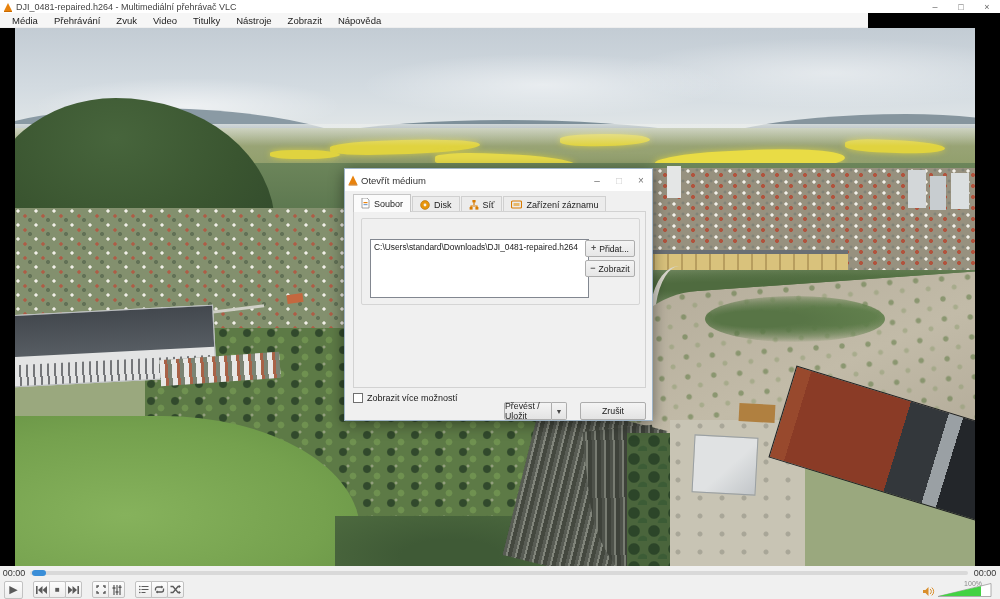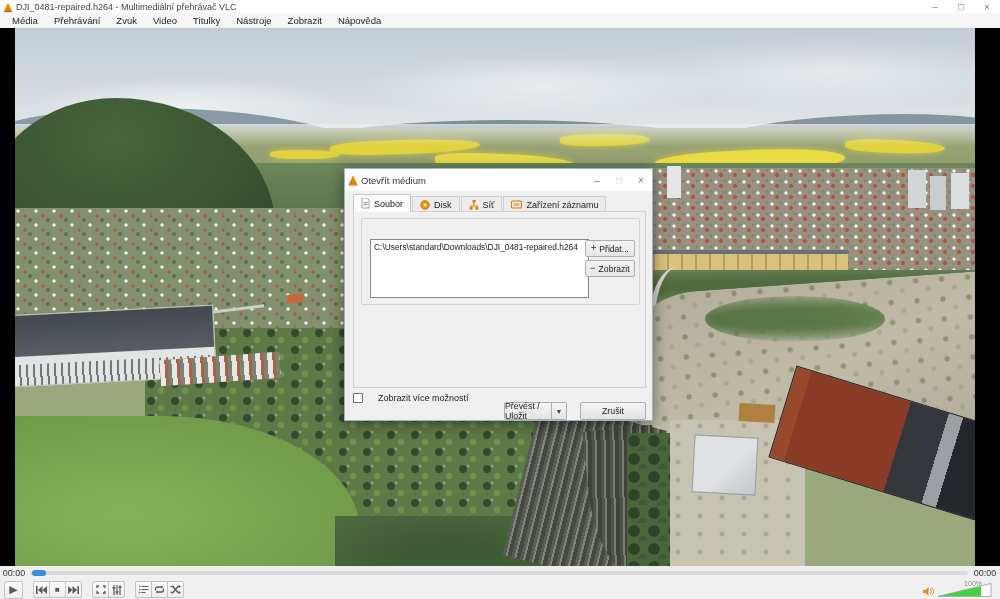--- a/index.html
+++ b/index.html
@@ -9,21 +9,21 @@
   
   .titlebar { position:absolute; left:0; top:0; width:1000px; height:13px; background:#ffffff;
               display:flex; align-items:center; font-size:9px; color:#444; }
   .cone { width:0; height:0; border-left:4px solid transparent; border-right:4px solid transparent;
           border-bottom:8px solid #e8820c; position:relative; margin:0 4px 0 4px; }
   .cone:after { content:""; position:absolute; left:-4px; top:8px; width:8px; height:1px; background:#c96a00; }
   .title-text { flex:1; white-space:nowrap; overflow:hidden; }
   .winbtns { display:flex; gap:0; margin-left:auto; }
   .winbtn { width:26px; height:13px; display:flex; align-items:center; justify-content:center;
             font-size:9px; color:#666; cursor:default; }
-  .menubar { position:absolute; left:0; top:13px; width:1000px; height:15px; background:#f6f6f6;
+  .menubar { position:absolute; left:0; top:13px; width:868px; height:15px; background:#f6f6f6;
              display:flex; align-items:center; font-size:9.5px; color:#222; padding-left:4px; gap:0;
              border-bottom:1px solid #eee; }
   .menu-item { padding:0 8px; height:15px; display:flex; align-items:center; cursor:default; }
 
   
   .stage { position:absolute; left:0; top:28px; width:1000px; height:538px; background:#000; }
   .video { position:absolute; left:15px; top:0; width:960px; height:538px; overflow:hidden; background:#9aa87e; }
   .video > div { position:absolute; }
 
   .sky { left:0; top:0; width:960px; height:150px;
@@ -173,21 +173,21 @@
   .btn-add { top:21px; } .btn-remove { top:41px; }
   .gb-sub { left:7px; top:97px; width:279px; height:45px; }
   .gb-sub .chk-legend { position:absolute; left:6px; top:-6px; background:#f0f0f0; padding:0 3px;
                         display:flex; align-items:center; gap:4px; }
   .checkbox { width:10px; height:10px; background:#fff; border:1px solid #707070; display:inline-block; }
   .sub-input { position:absolute; left:8px; top:15px; width:212px; height:17px; background:#ececec;
                border:1px solid #c5c5c5; }
   .btn-browse { position:absolute; right:4px; top:15px; width:59px; height:17px; background:#ececec;
                 border:1px solid #c9c9c9; border-radius:2px; font-size:8.6px; color:#9b9b9b;
                 display:flex; align-items:center; justify-content:center; }
-  .dlg-footer-chk { position:absolute; left:8px; top:224px; display:flex; gap:15px; font-size:9px; }
+  .dlg-footer-chk { position:absolute; left:8px; top:224px; display:flex; gap:4px; font-size:9px; }
   .dlg-footer-btns { position:absolute; right:6px; top:233px; display:flex; align-items:center; }
   .wbtn { height:18px; background:linear-gradient(#f4f4f4,#e3e3e3); border:1px solid #adadad;
           font-size:8.8px; display:flex; align-items:center; justify-content:center; color:#1a1a1a; }
   .btn-convert { width:48px; border-radius:2px 0 0 2px; }
   .btn-convert-arrow { width:15px; border-left:none; border-radius:0 2px 2px 0; font-size:7px; color:#444; }
   .btn-cancel { width:66px; margin-left:13px; border-radius:2px; }
 </style>
 </head>
 <body>
 

